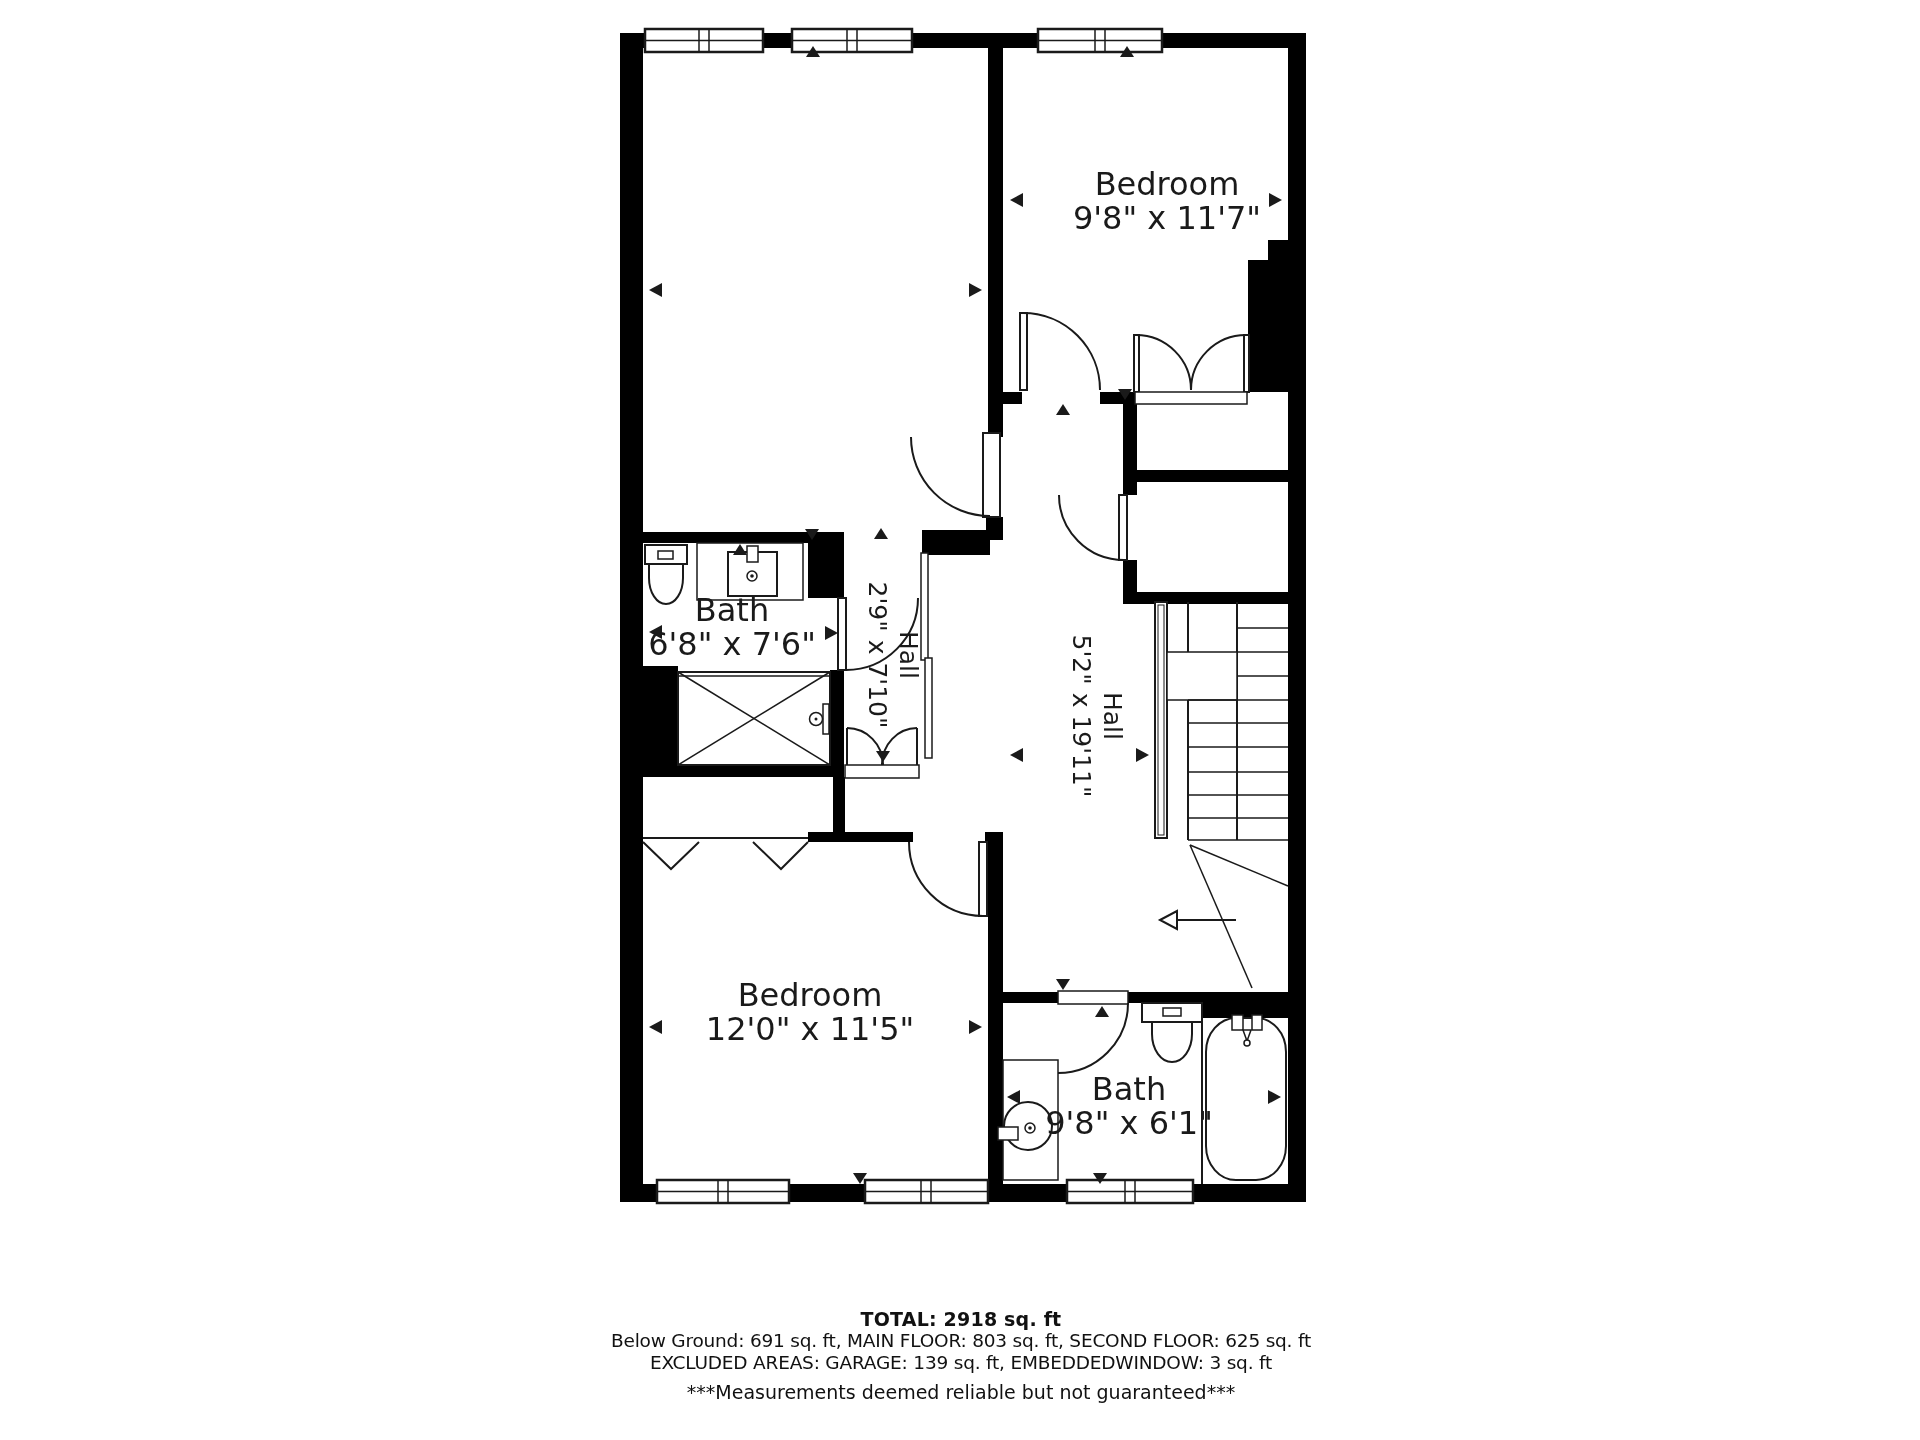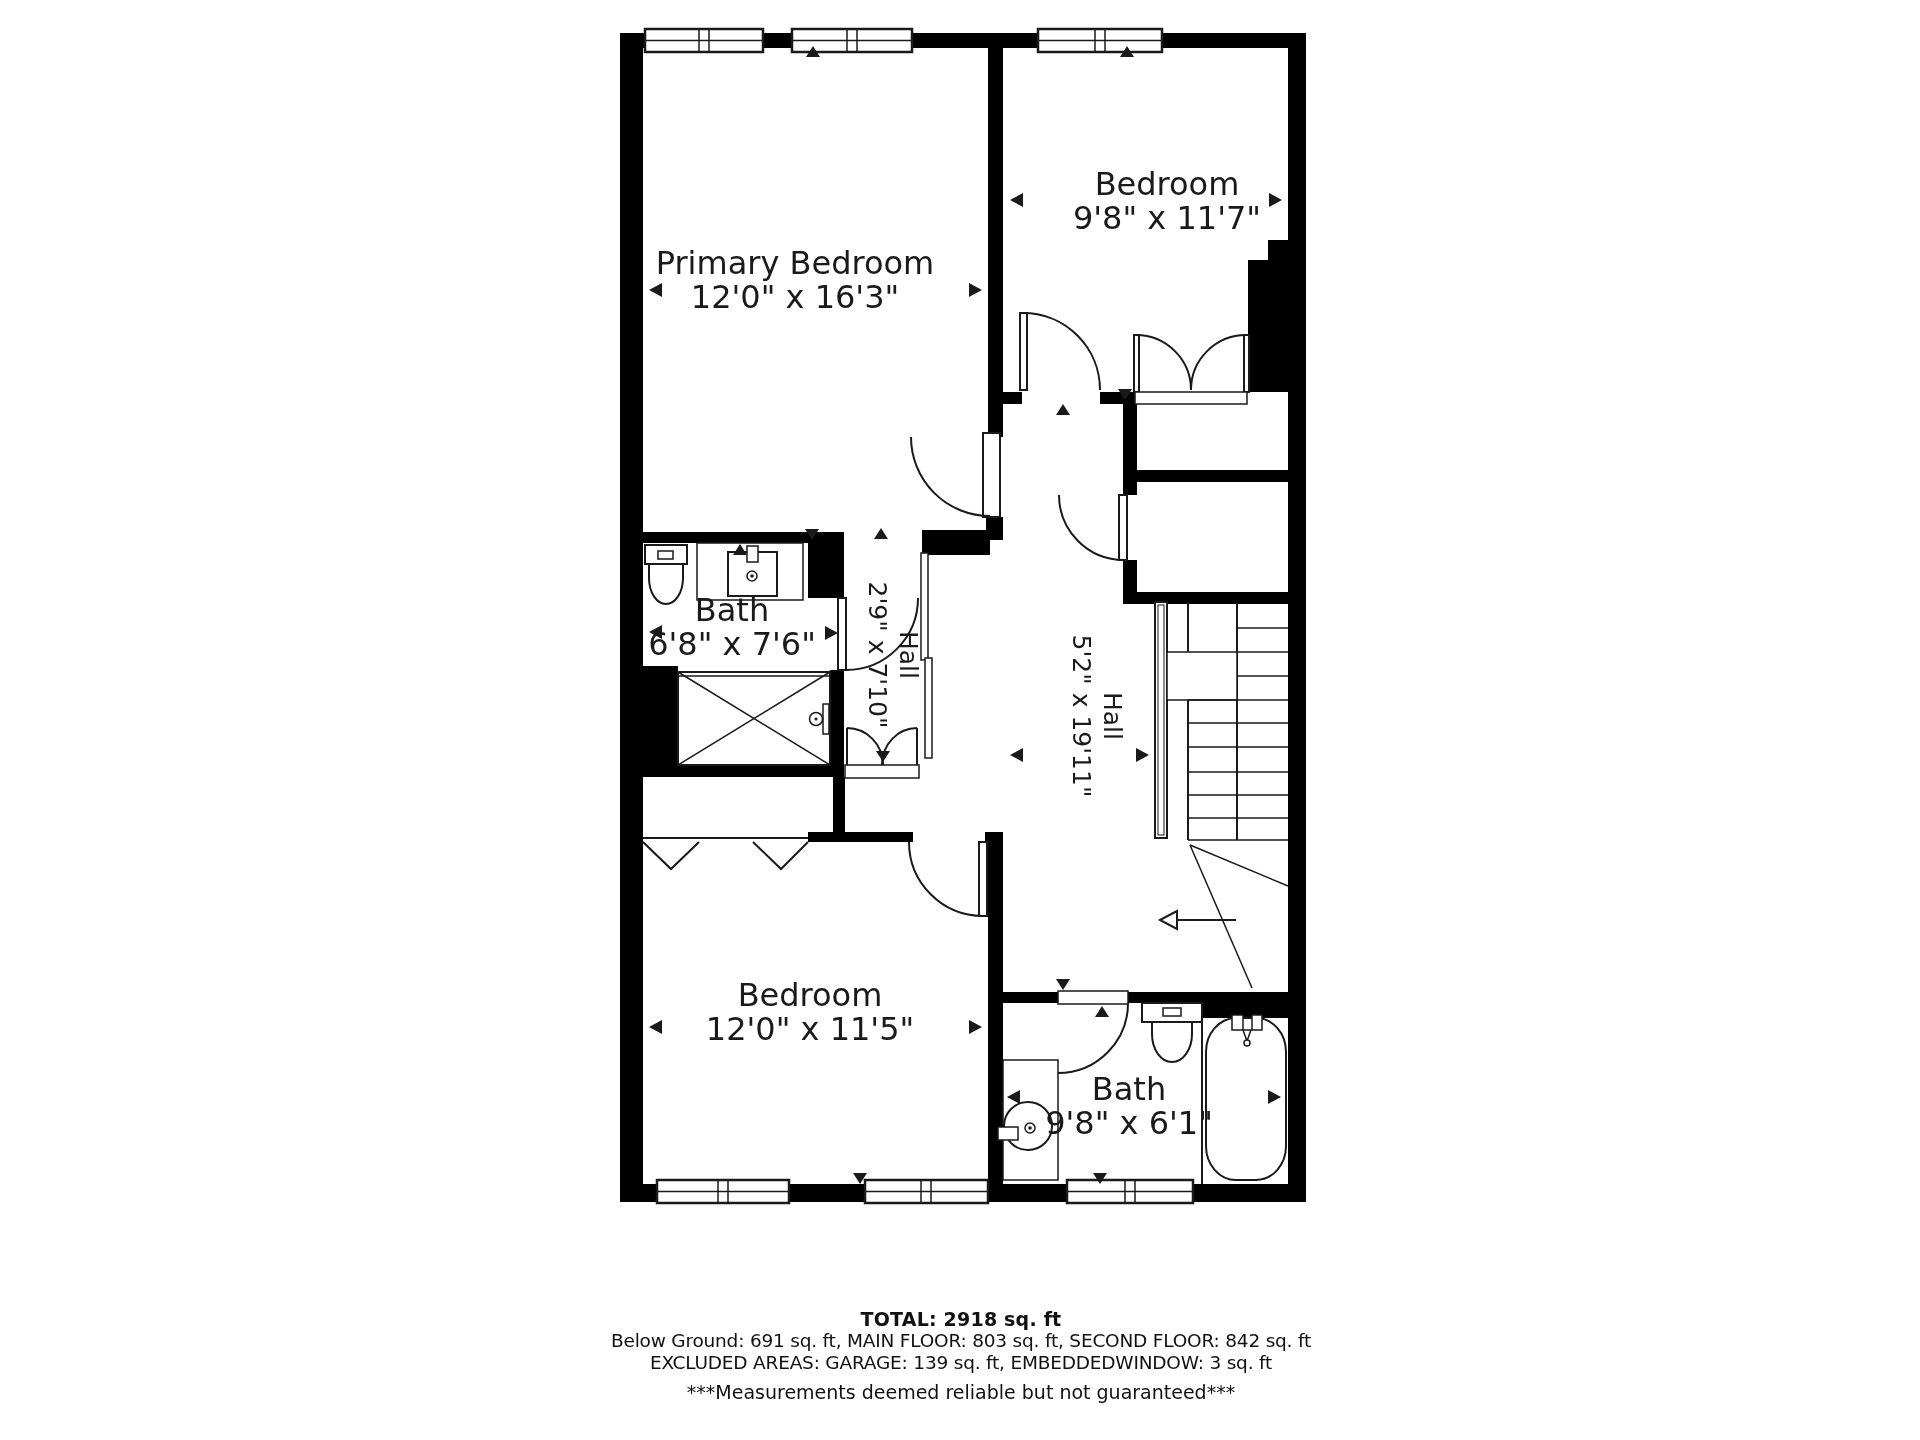--- a/index.html
+++ b/index.html
@@ -255,24 +255,20 @@
 
     <polygon points="812,540 805,529 819,529"></polygon>
     <polygon points="1125,400 1118,389 1132,389"></polygon>
     <polygon points="883,762 876,751 890,751"></polygon>
     <polygon points="1063,990 1056,979 1070,979"></polygon>
     <polygon points="1100,1184 1093,1173 1107,1173"></polygon>
     <polygon points="860,1184 853,1173 867,1173"></polygon>
   </g>
 </svg>
 
-  <div class="room-label" style="left:795px;top:280px">
-    <div>Primary Bedroom</div>
-    <div>12'0" x 16'3"</div>
-  </div>
 
   <div class="room-label" style="left:1167px;top:201px">
     <div>Bedroom</div>
     <div>9'8" x 11'7"</div>
   </div>
 
   <div class="room-label" style="left:732px;top:627px">
     <div>Bath</div>
     <div>6'8" x 7'6"</div>
   </div>
@@ -291,17 +287,17 @@
     <div>Bedroom</div>
     <div>12'0" x 11'5"</div>
   </div>
 
   <div class="room-label" style="left:1129px;top:1106px">
     <div>Bath</div>
     <div>9'8" x 6'1"</div>
   </div>
 
   <div class="footer-line f-total" style="top:1308px">TOTAL: 2918 sq. ft</div>
-  <div class="footer-line f-floors" style="top:1330px">Below Ground: 691 sq. ft, MAIN FLOOR: 803 sq. ft, SECOND FLOOR: 842 sq. ft</div>
+  <div class="footer-line f-floors" style="top:1330px">Below Ground: 691 sq. ft, MAIN FLOOR: 803 sq. ft, SECOND FLOOR: 625 sq. ft</div>
   <div class="footer-line f-excluded" style="top:1352px">EXCLUDED AREAS: GARAGE: 139 sq. ft, EMBEDDEDWINDOW: 3 sq. ft</div>
   <div class="footer-line f-disclaimer" style="top:1381px">***Measurements deemed reliable but not guaranteed***</div>
 
 </div>
 
 </body></html>

